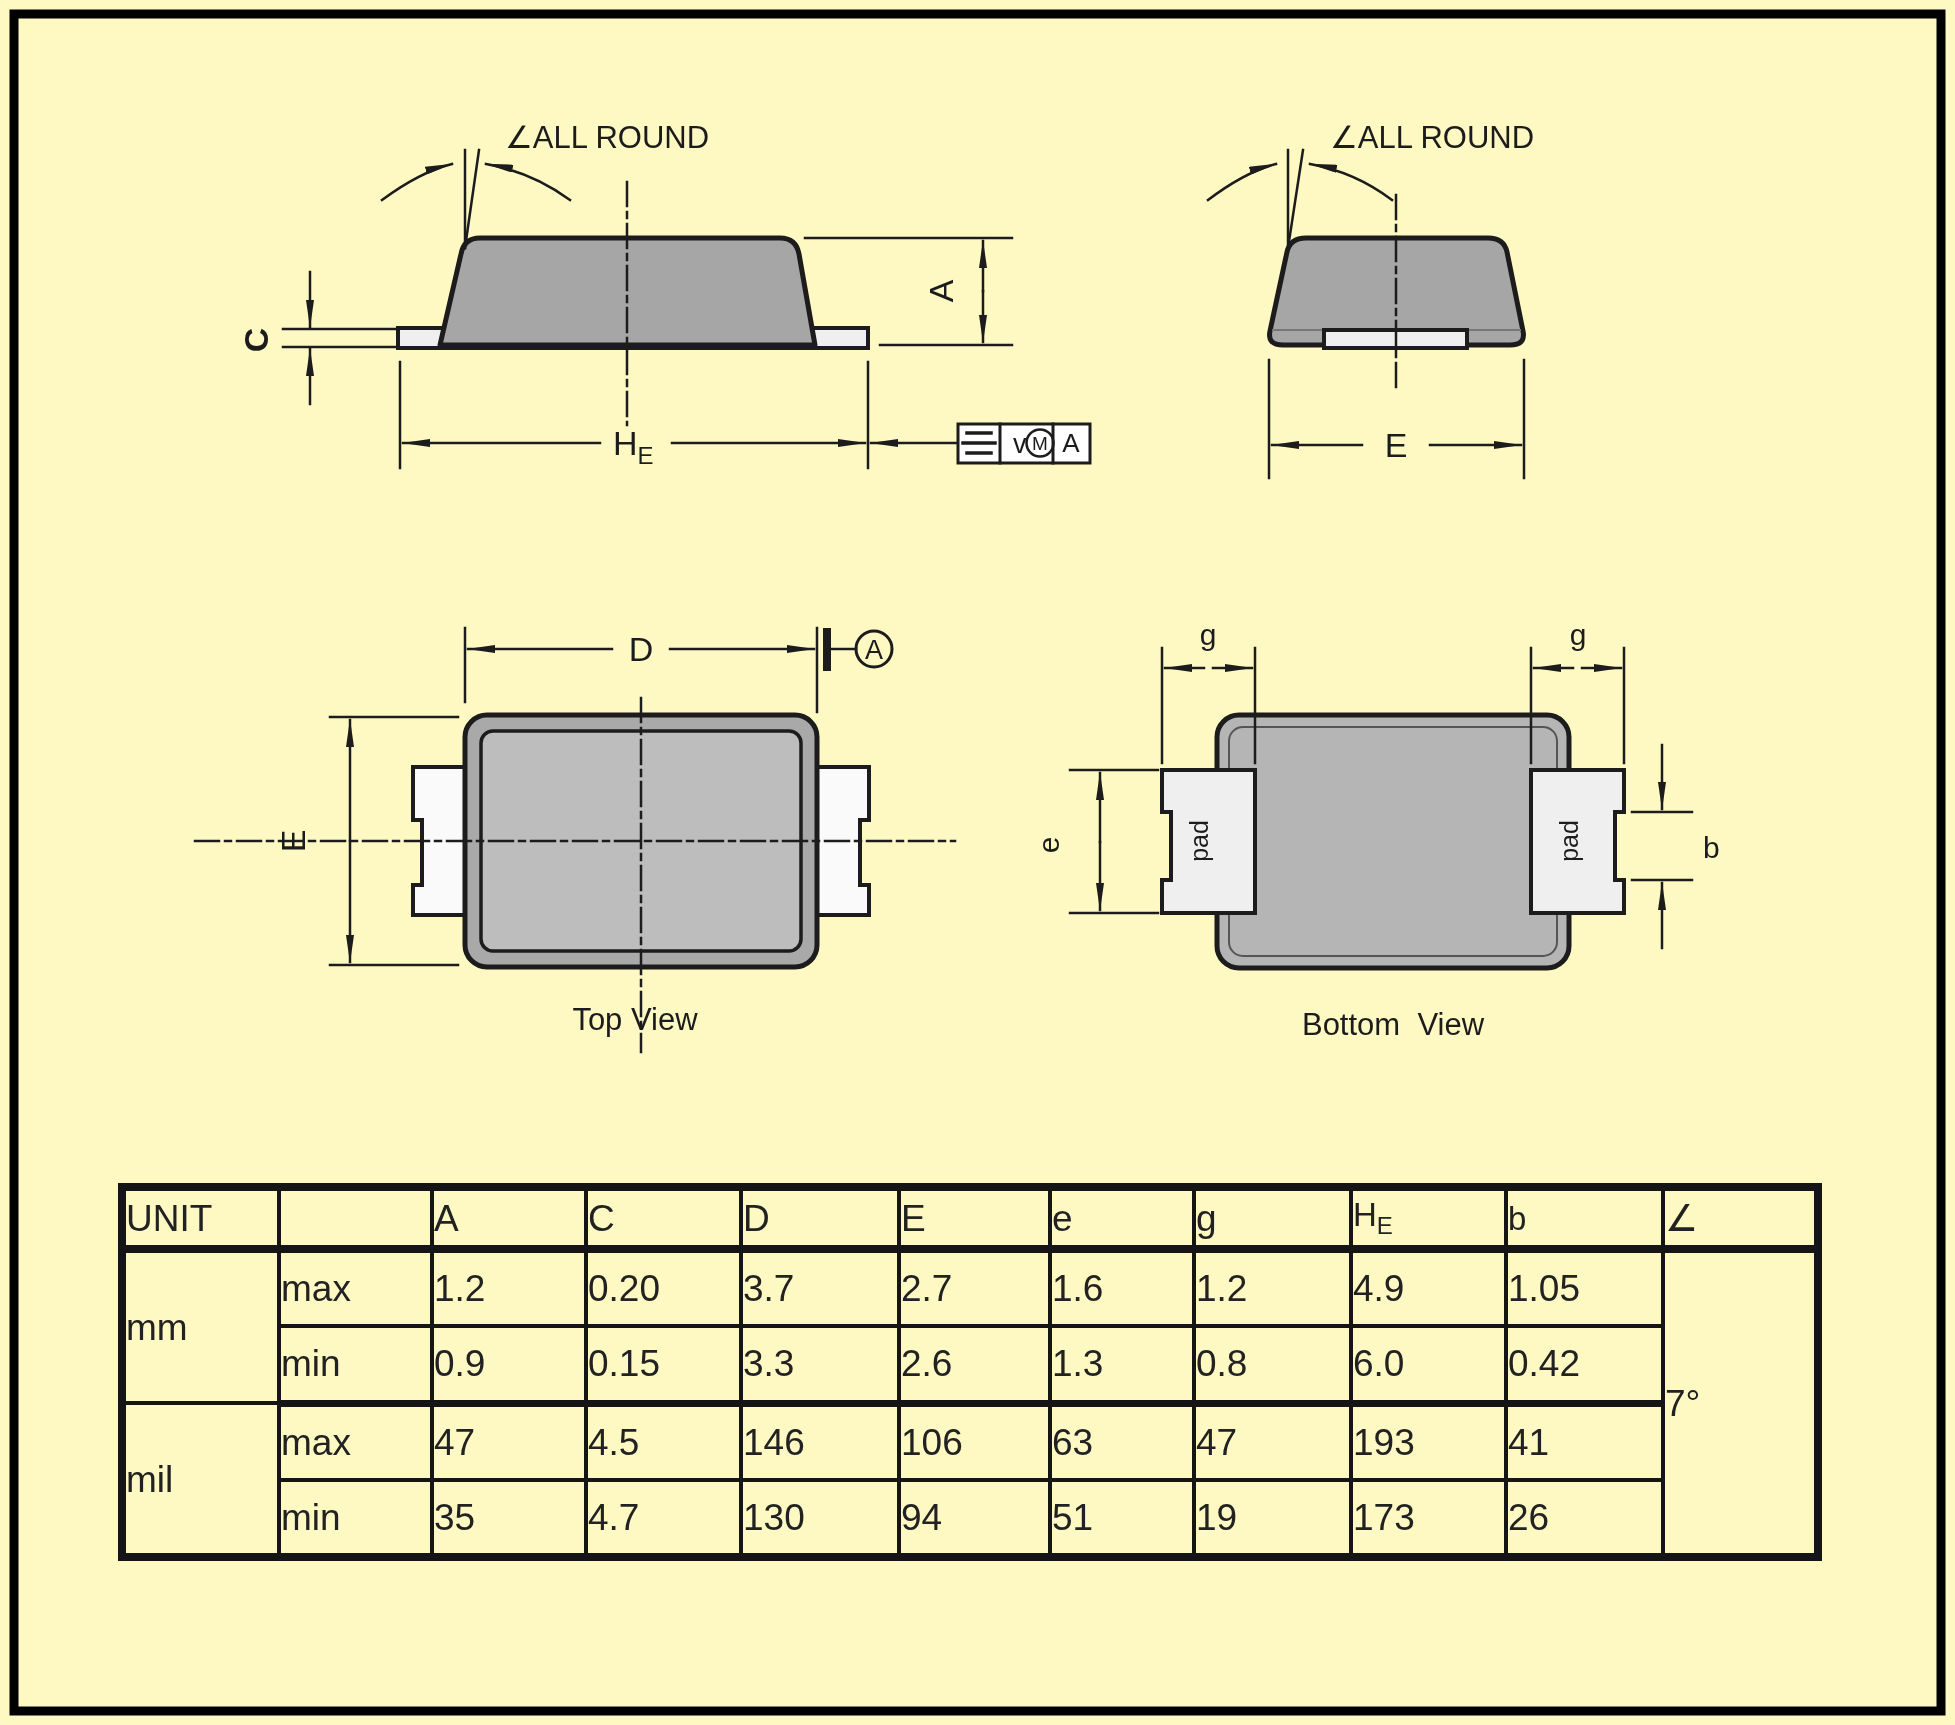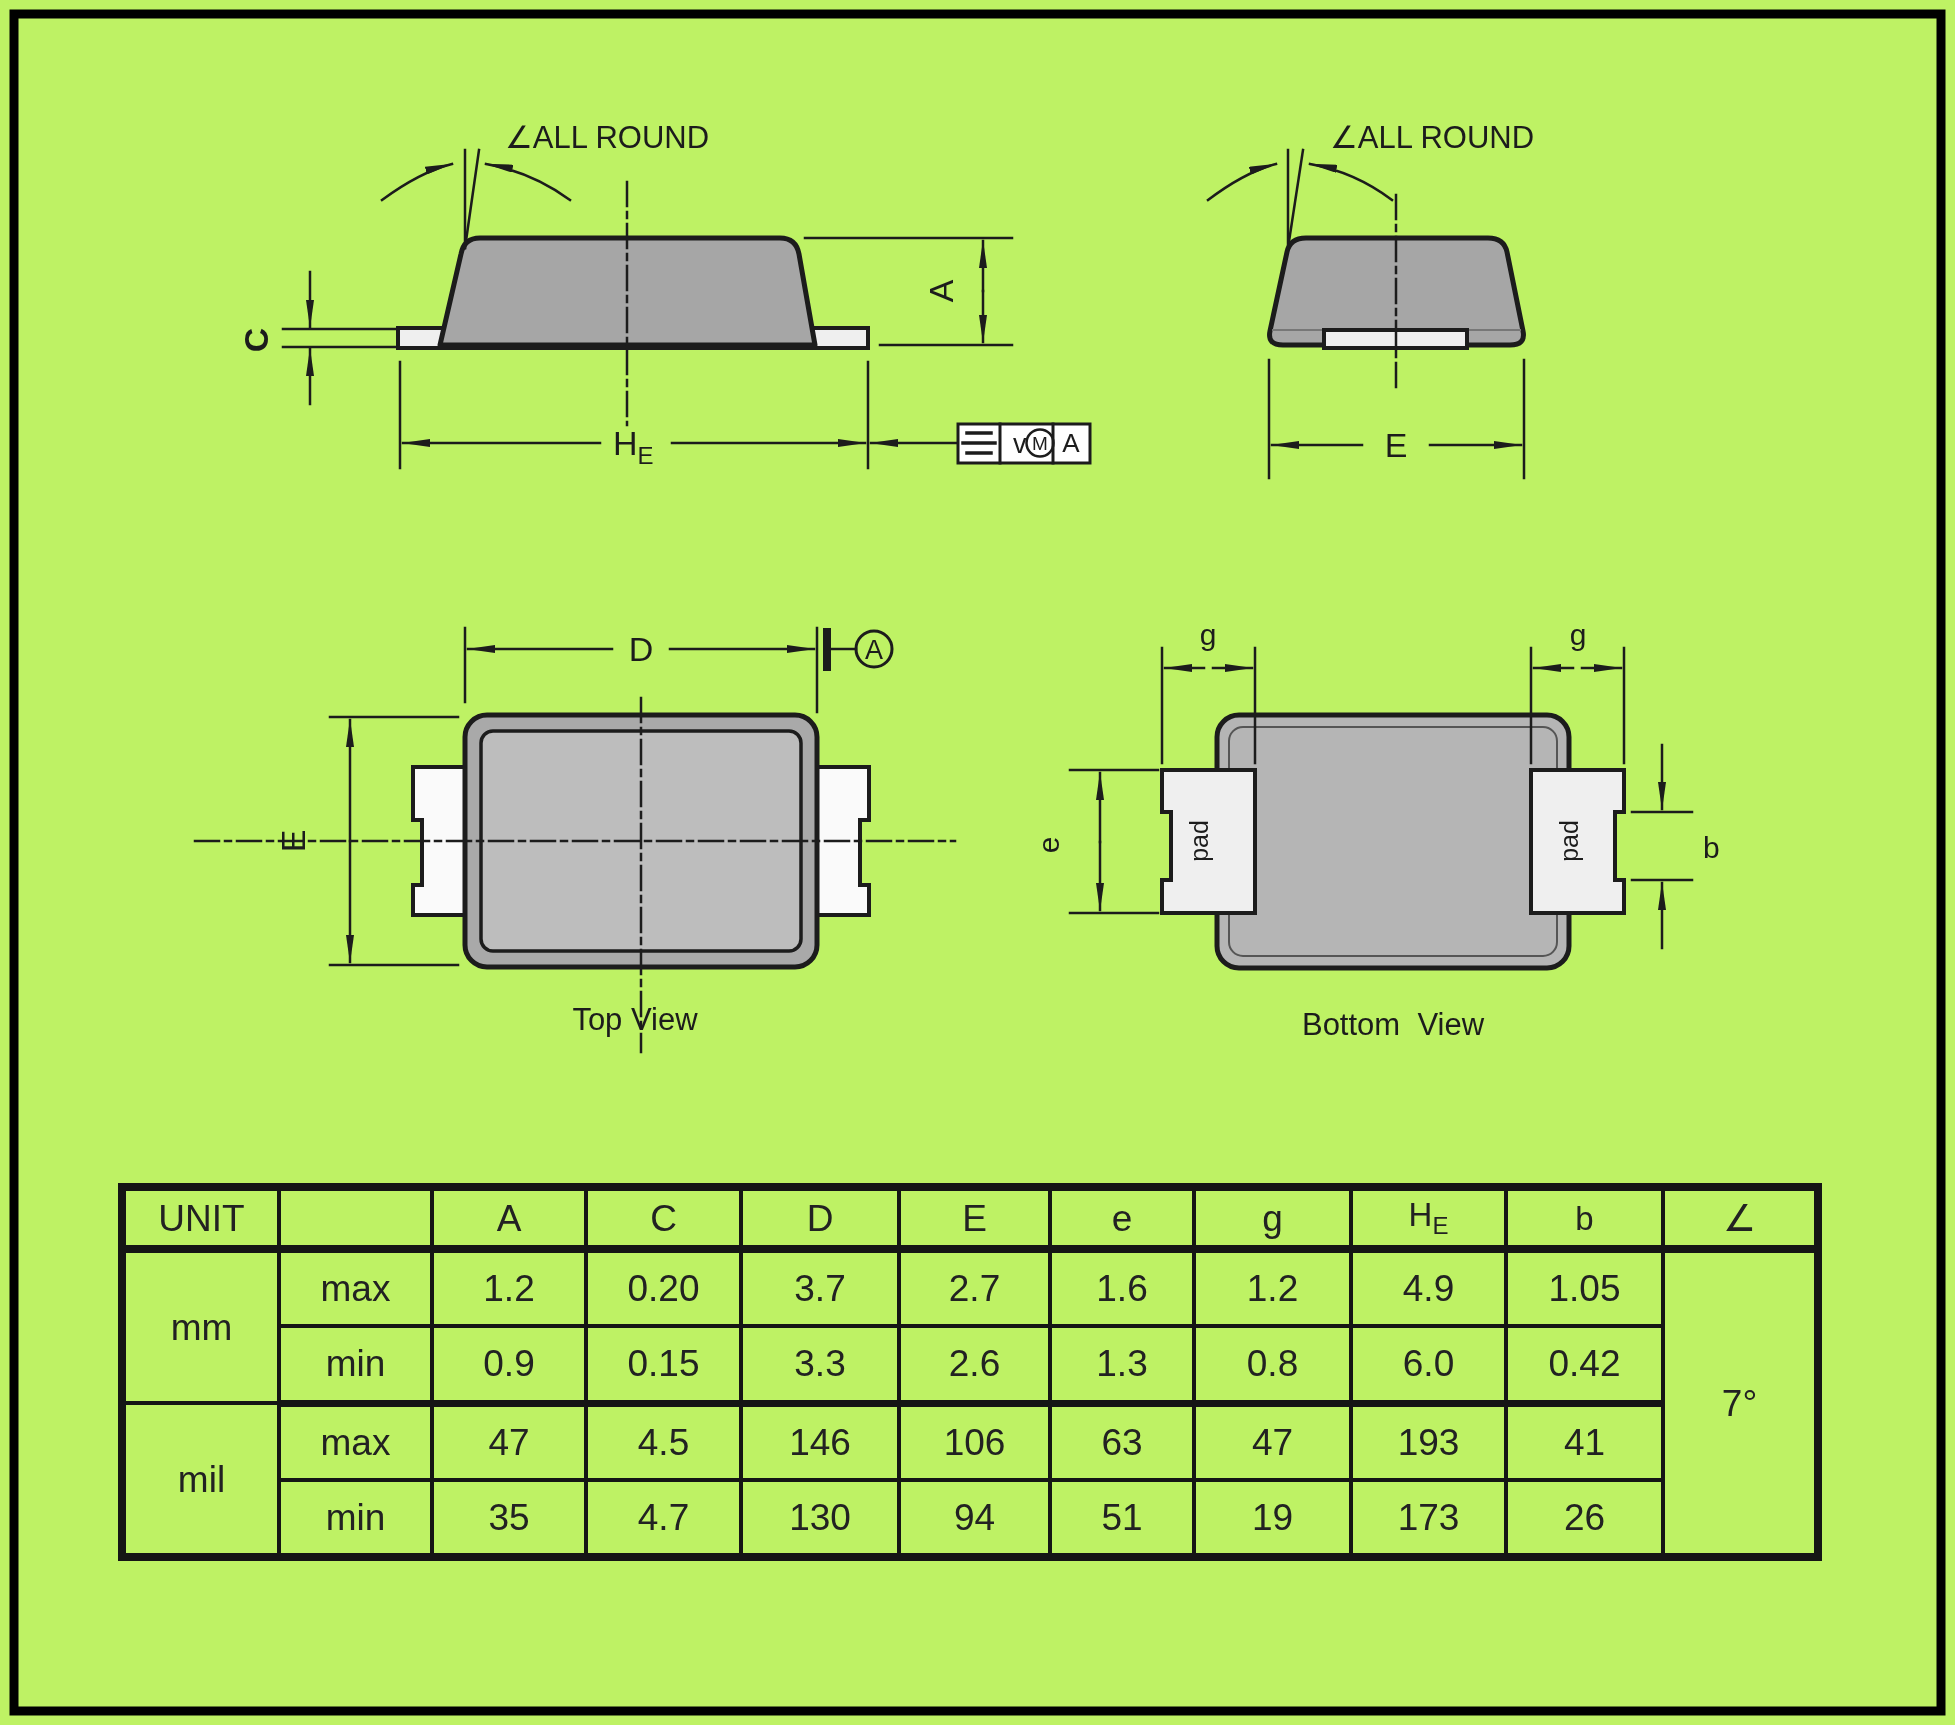--- a/index.html
+++ b/index.html
@@ -1,23 +1,23 @@
 <!DOCTYPE html>
 <html><head>
 <meta charset="utf-8">
 <style>
   html,body{margin:0;padding:0;background:#fff;}
-  .page{position:relative;width:1955px;height:1725px;background:#bef264;
+  .page{position:relative;width:1955px;height:1725px;background:#fef9c3;
         font-family:"Liberation Sans",sans-serif;overflow:hidden;}
   .page svg{position:absolute;left:0;top:0;}
   svg text{fill:#1c1c1c;font-family:"Liberation Sans",sans-serif;}
   .dim-table{position:absolute;left:118px;top:1183px;width:1696px;
              border-collapse:collapse;table-layout:fixed;
              border:8px solid #151515;color:#222;}
-  .dim-table td{border:4px solid #151515;text-align:center;vertical-align:middle;
+  .dim-table td{border:4px solid #151515;text-align:left;vertical-align:middle;
                 font-size:37px;padding:0;line-height:1;}
   .dim-table tr.hdr{height:62px;}
   .dim-table tr.r{height:77px;}
   .dim-table tr.hdr td{border-bottom:8px solid #151515;}
   .dim-table tr.sep td{border-bottom:7px solid #151515;}
   .dim-table td.angle-span{border-bottom:8px solid #151515;}
   .dim-table sub{font-size:24px;}
 </style>
 </head>
 <body>

